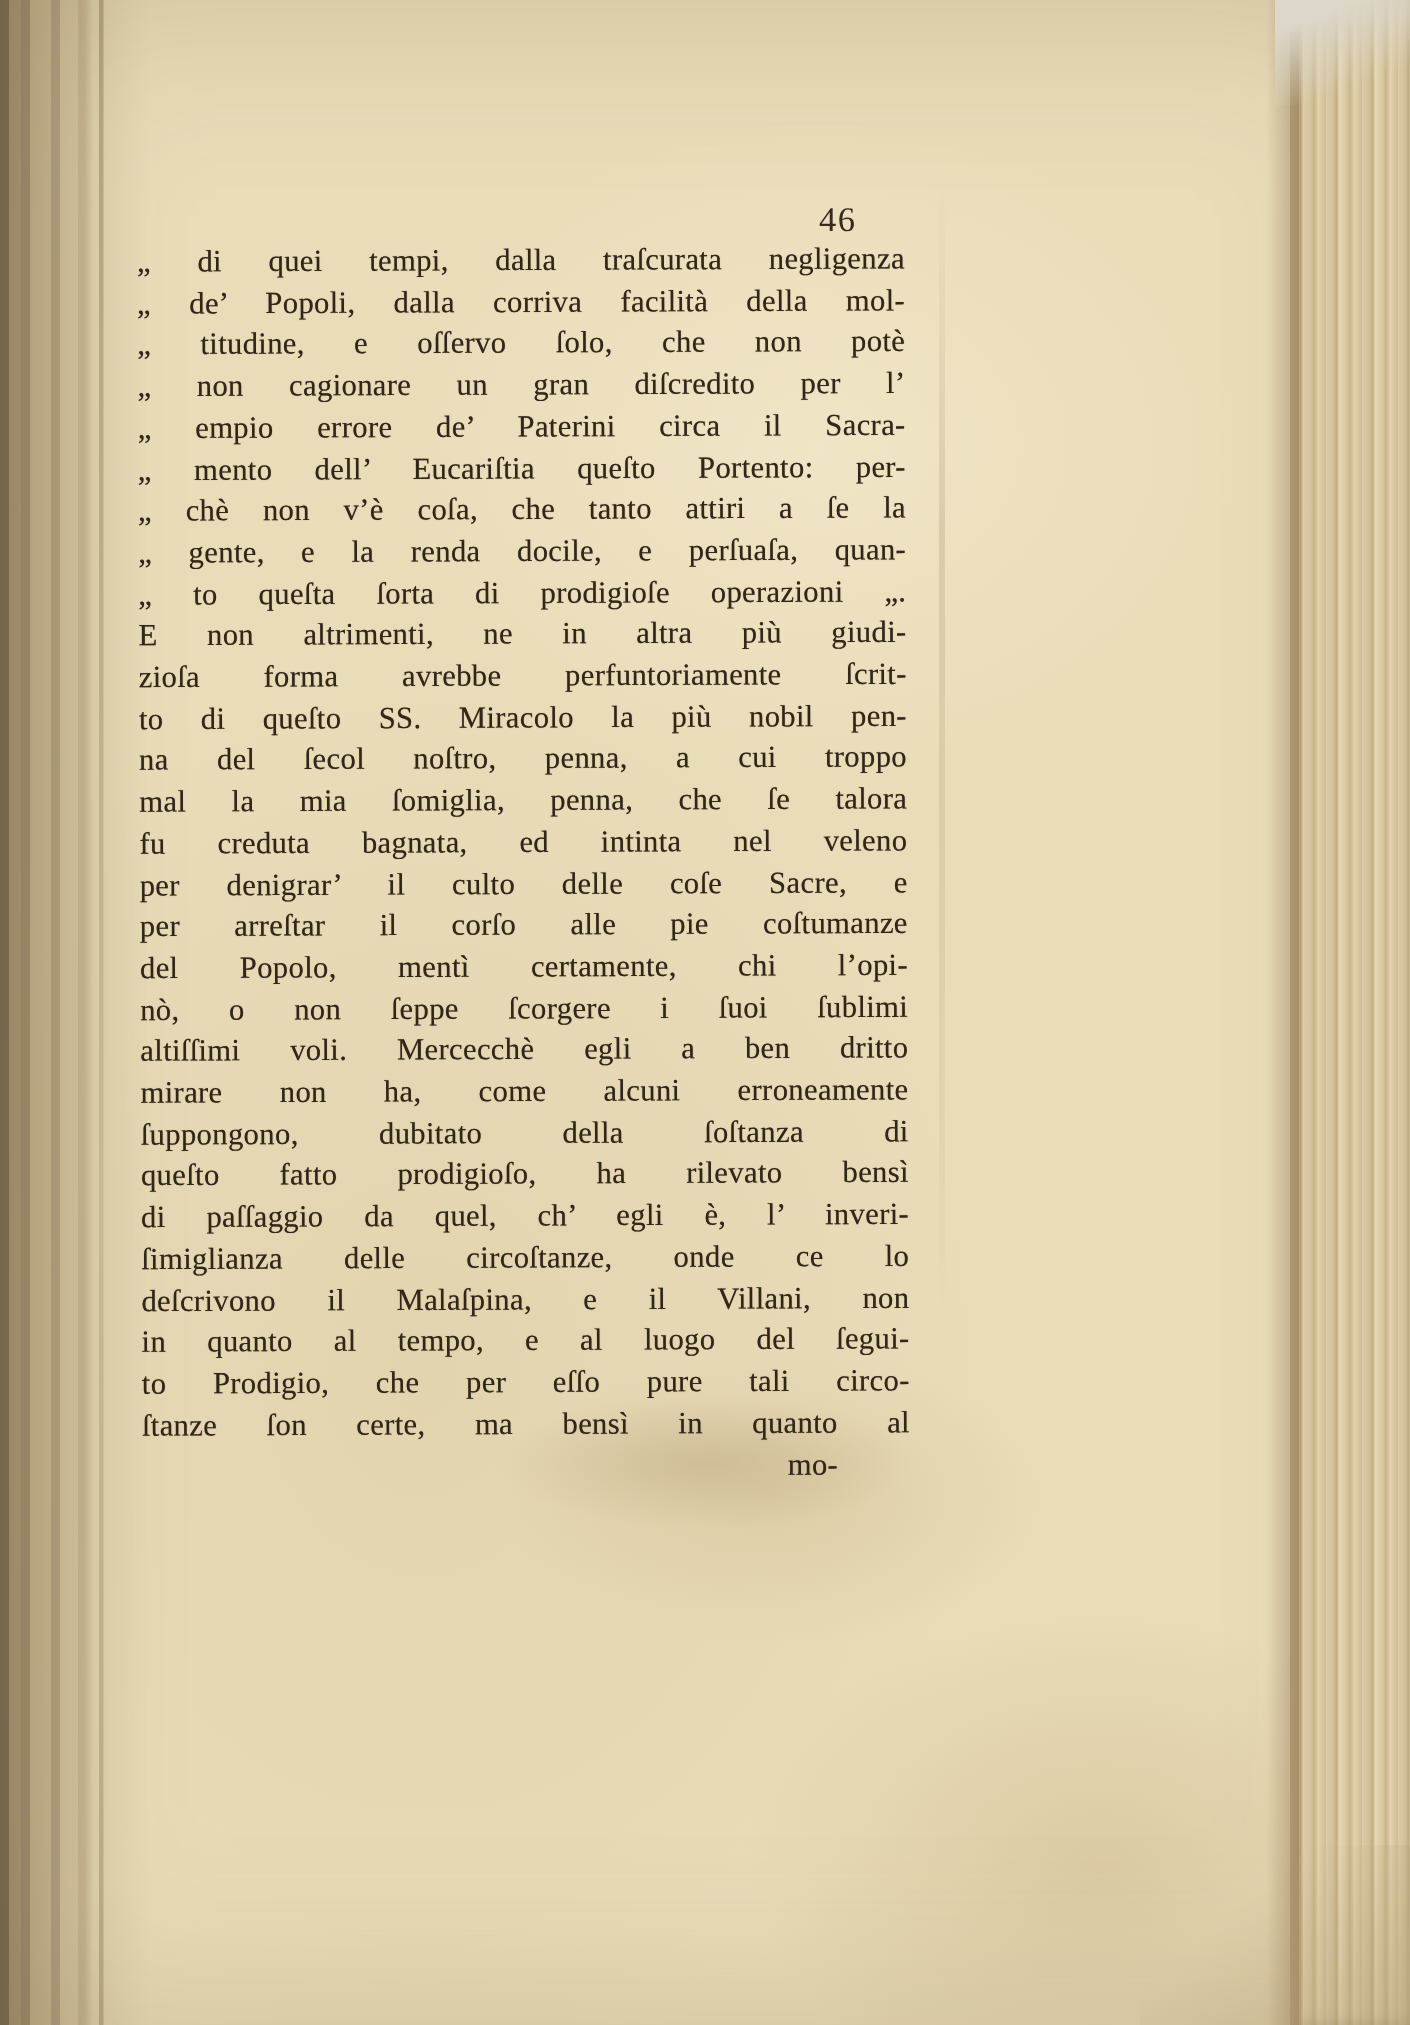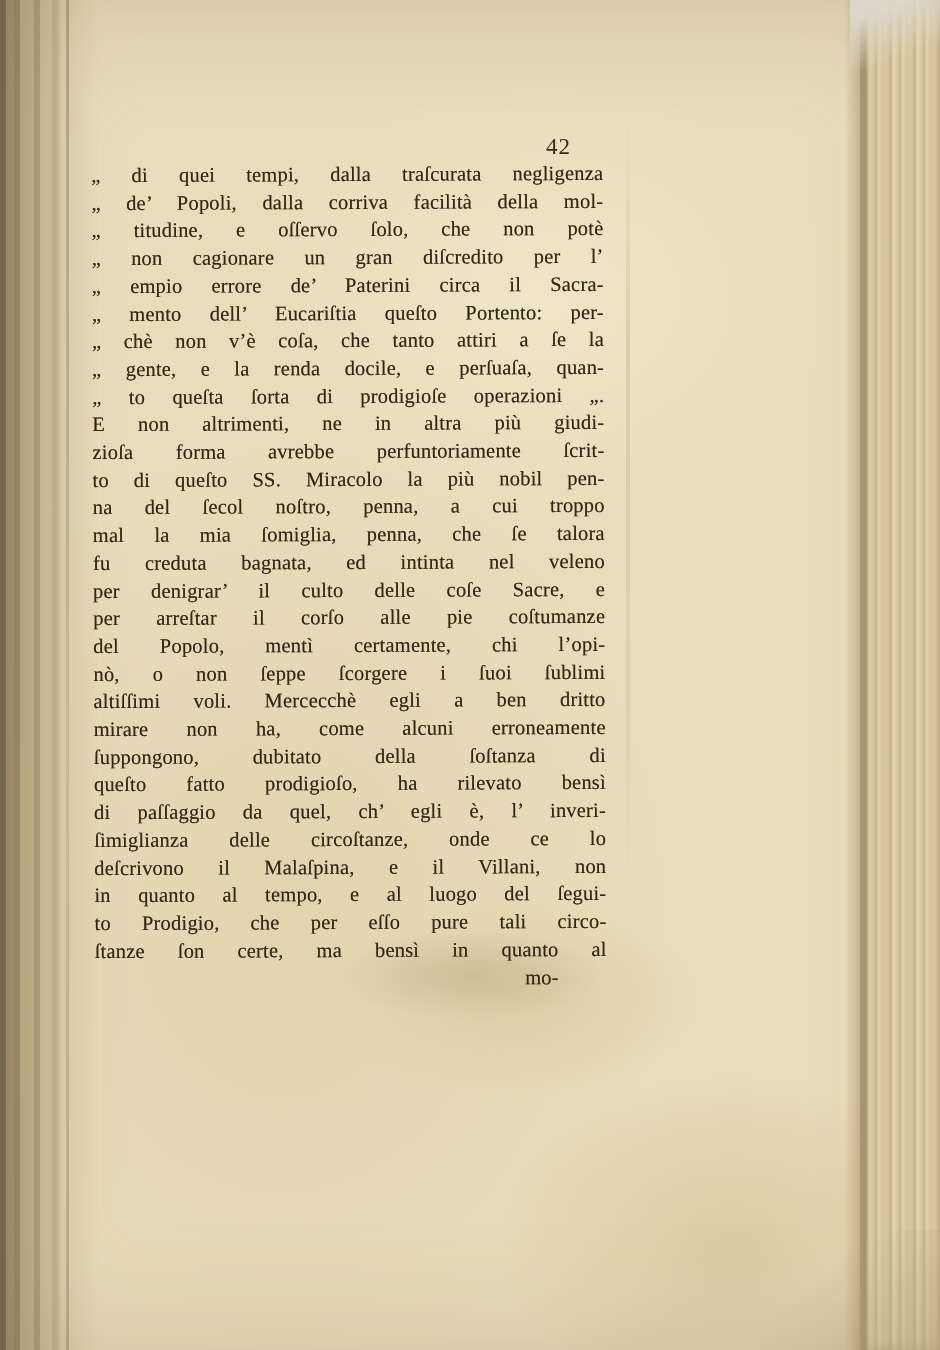--- a/index.html
+++ b/index.html
@@ -93,21 +93,21 @@
 <div class="scan">
   <div class="left-edge"></div>
   <div class="left-line"></div>
   <div class="right-edge"></div>
   <div class="right-edge-shadow"></div>
   <div class="corner-top-right"></div>
   <div class="corner-bottom-right"></div>
   <div class="crease"></div>
   <div class="ghost-blotch"></div>
 
-  <div class="page-number">42</div>
+  <div class="page-number">46</div>
 
   <div class="text-block">
     <div class="line">„ di quei tempi, dalla traſcurata negligenza</div>
     <div class="line">„ de’ Popoli, dalla corriva facilità della mol-</div>
     <div class="line">„ titudine, e oſſervo ſolo, che non potè</div>
     <div class="line">„ non cagionare un gran diſcredito per l’</div>
     <div class="line">„ empio errore de’ Paterini circa il Sacra-</div>
     <div class="line">„ mento dell’ Eucariſtia queſto Portento: per-</div>
     <div class="line">„ chè non v’è coſa, che tanto attiri a ſe la</div>
     <div class="line">„ gente, e la renda docile, e perſuaſa, quan-</div>

